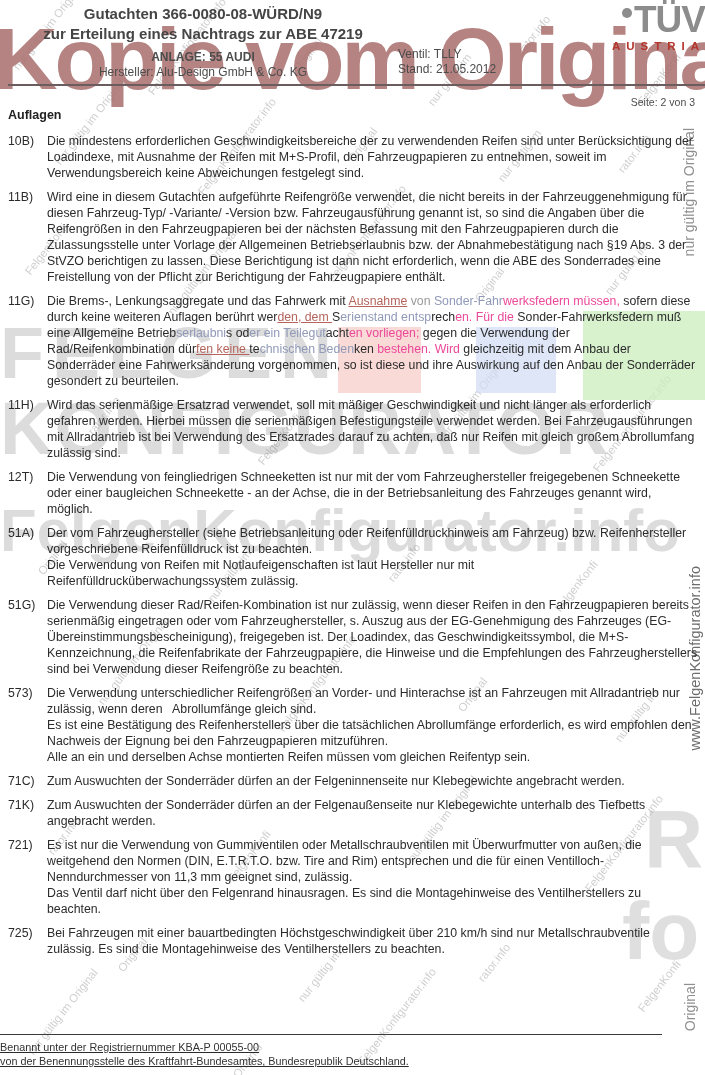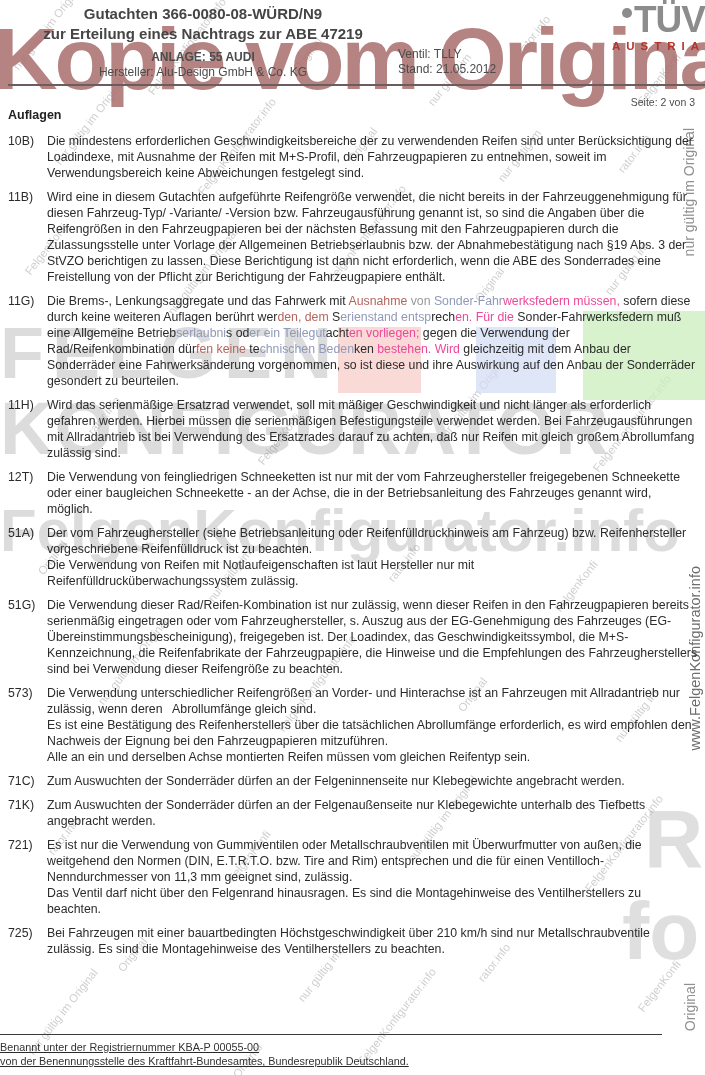--- a/index.html
+++ b/index.html
@@ -49,21 +49,21 @@
   #tuv-austria{font-size:11.5px;font-weight:bold;color:#b5342b;letter-spacing:6px;margin-top:2px;}
   #h-rule{position:absolute;left:8px;top:84px;width:697px;border-top:2px solid #6b5d5d;z-index:4;}
   #page-num{position:absolute;right:10px;top:96px;font-size:10.5px;color:#4c4c4c;z-index:4;}
   
   #content{position:absolute;left:8px;top:108px;width:690px;z-index:2;}
   #auflagen-heading{font-size:12.5px;font-weight:bold;margin:0 0 11px 0;color:#222;}
   .item{display:flex;margin-bottom:8px;}
   .item-num{width:39px;flex:0 0 39px;font-size:12.3px;line-height:16px;}
   .item-text{flex:1;font-size:12.3px;line-height:16px;white-space:pre-wrap;}
   .seg-k{color:#2b2b2b;}
-  .seg-r{color:#b5645c;}
+  .seg-r{color:#b5645c;text-decoration:underline;}
   .seg-b{color:#9099b8;}
   .seg-g{color:#9a9a9a;}
   .seg-gr{color:#ec4899;}
   
   #f-rule{position:absolute;left:0;top:1034px;width:662px;border-top:1.5px solid #3a3a3a;z-index:4;}
   #footer{position:absolute;left:0;top:1040px;width:662px;text-align:left;z-index:4;text-decoration:underline;}
   .f-line{font-size:10.8px;color:#333;line-height:14px;}
 </style>
 </head>
 <body>

